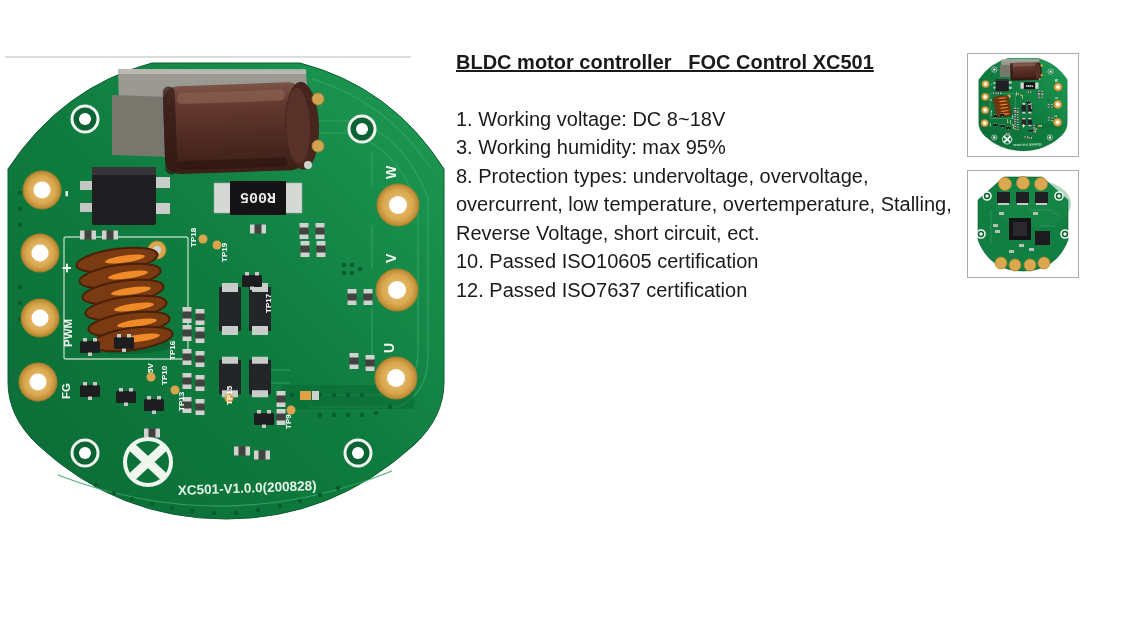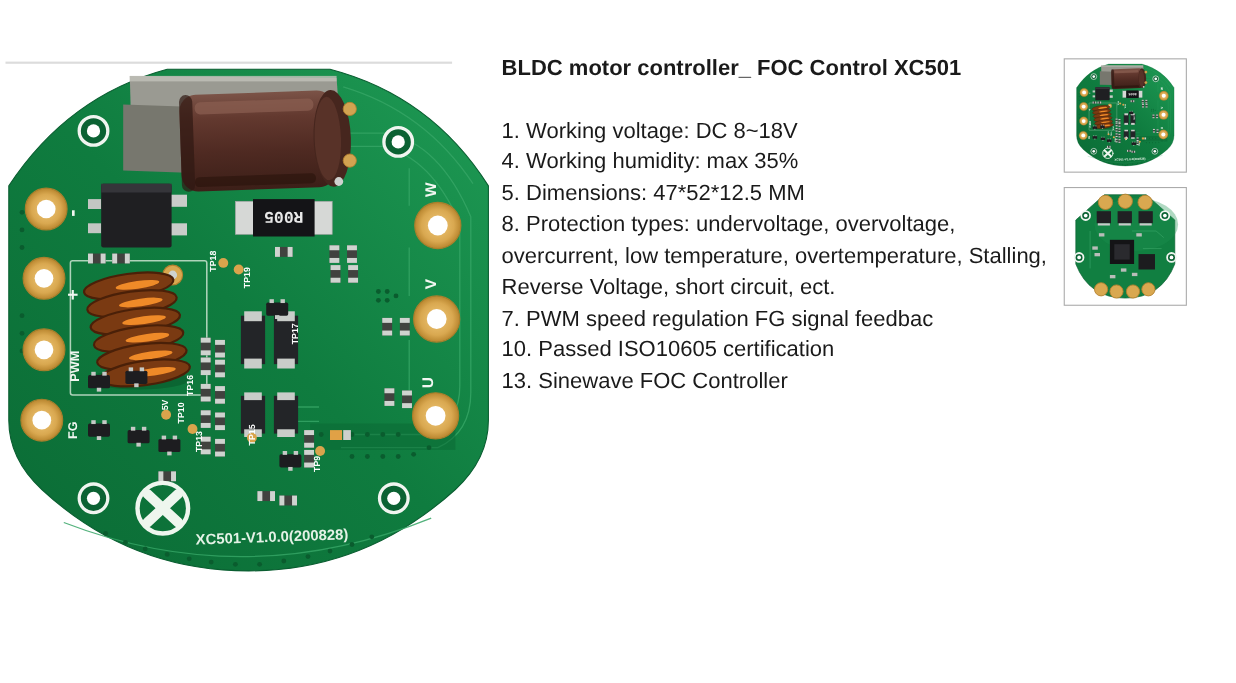--- a/index.html
+++ b/index.html
@@ -4,21 +4,21 @@
 <style>
   html,body{margin:0;padding:0;}
   body{
     width:1124px;height:621px;position:relative;overflow:hidden;
     background:#ffffff;font-family:"Liberation Sans",sans-serif;color:#1a1a1a;
   }
   .divider{position:absolute;left:5px;top:56px;width:406px;height:2px;background:#dcdcdc;}
   .photo-main{position:absolute;left:0px;top:57px;width:452px;height:472px;}
   .photo-main svg{display:block;}
   .info{position:absolute;left:456px;top:48px;width:600px;}
-  .title{font-size:20px;font-weight:bold;line-height:28px;margin:0 0 29px 0;}
+  .title{font-size:20px;font-weight:bold;line-height:28px;margin:0 0 29px 0;text-decoration:underline;}
   .spec{font-size:20px;line-height:28.45px;white-space:pre-line;}
   .thumb{position:absolute;background:#ffffff;border:1px solid #ababab;padding:3px;cursor:pointer;}
   .thumb svg{display:block;}
   .thumb-front{left:967px;top:53px;}
   .thumb-back{left:967px;top:170px;}
   svg text{user-select:none;}
 </style>
 </head>
 <body>
 
@@ -300,28 +300,26 @@
     </g>
     <text transform="translate(178,438) rotate(-2)" font-size="13.5" font-weight="bold" fill="#e4f2e6">XC501-V1.0.0(200828)</text>
   </g>
 </svg>
 </div>
 
 <div class="info">
   <h1 class="title">BLDC motor controller_ FOC Control XC501</h1>
   <div>
     <div class="spec">1. Working voltage: DC 8~18V</div>
-    <div class="spec">4. Working humidity: max 35%</div>
-    <div class="spec">5. Dimensions: 47*52*12.5 MM</div>
+    <div class="spec">3. Working humidity: max 95%</div>
     <div class="spec">8. Protection types: undervoltage, overvoltage,
 overcurrent, low temperature, overtemperature, Stalling,
 Reverse Voltage, short circuit, ect.</div>
-    <div class="spec">7. PWM speed regulation FG signal feedbac</div>
     <div class="spec">10. Passed ISO10605 certification</div>
-    <div class="spec">13. Sinewave FOC Controller</div>
+    <div class="spec">12. Passed ISO7637 certification</div>
   </div>
 </div>
 
 <div class="thumb thumb-front">
   <svg width="104" height="96" viewBox="0 0 452 472">
     <use href="#pcb-front"></use>
   </svg>
 </div>
 
 <div class="thumb thumb-back">

